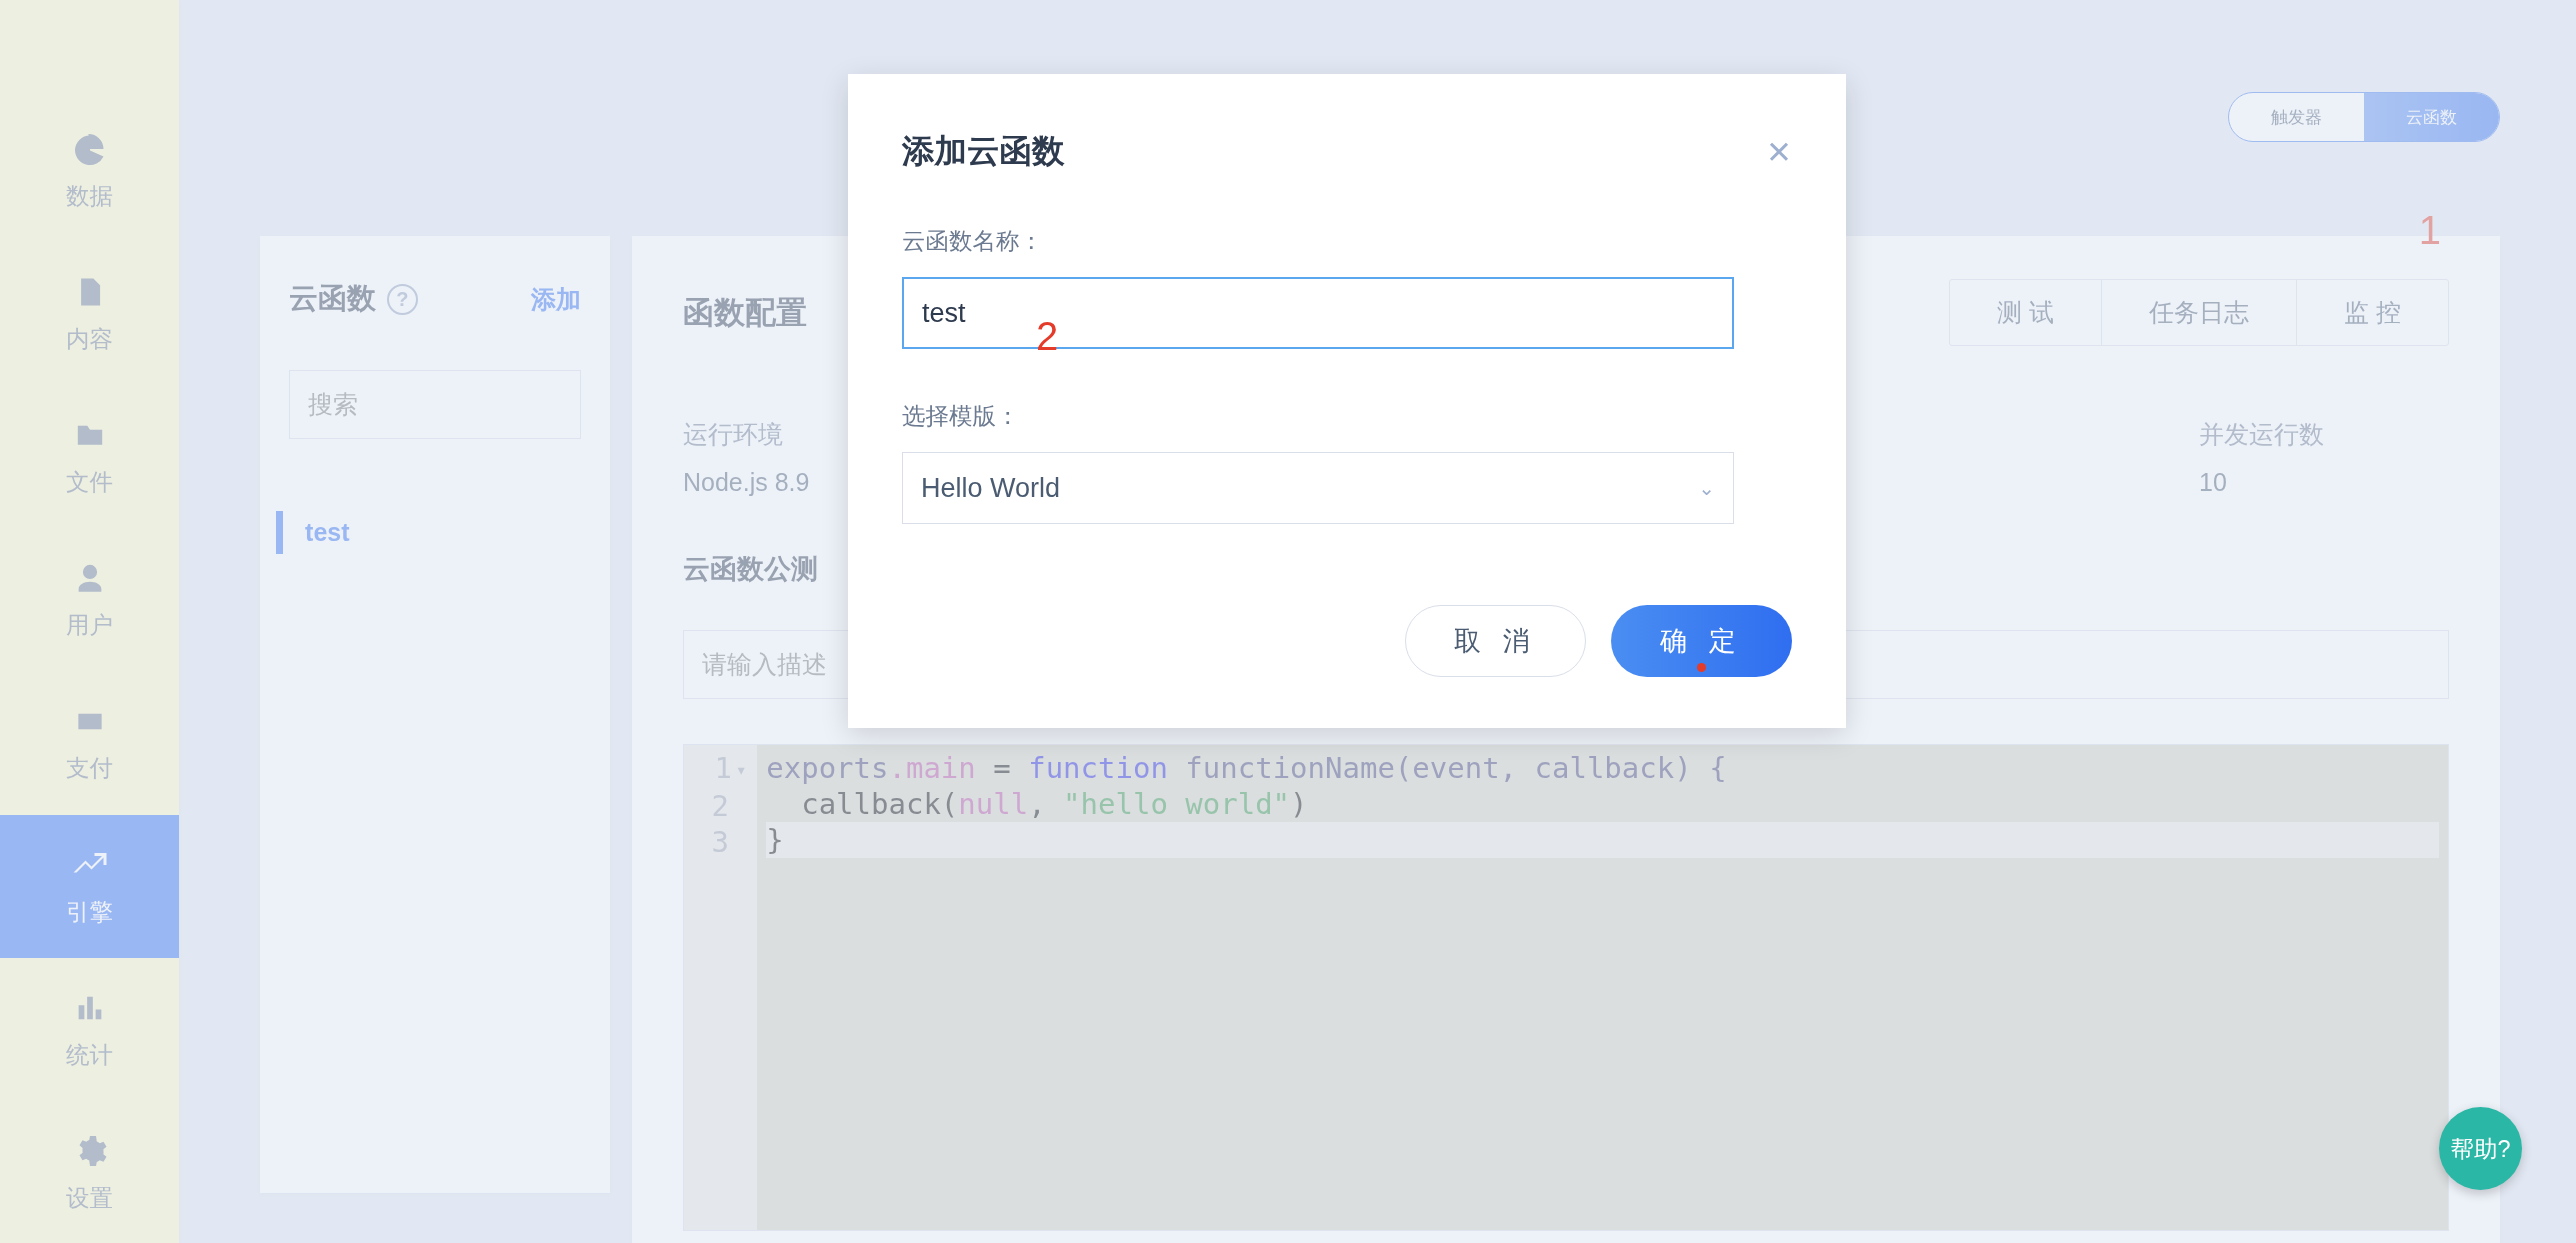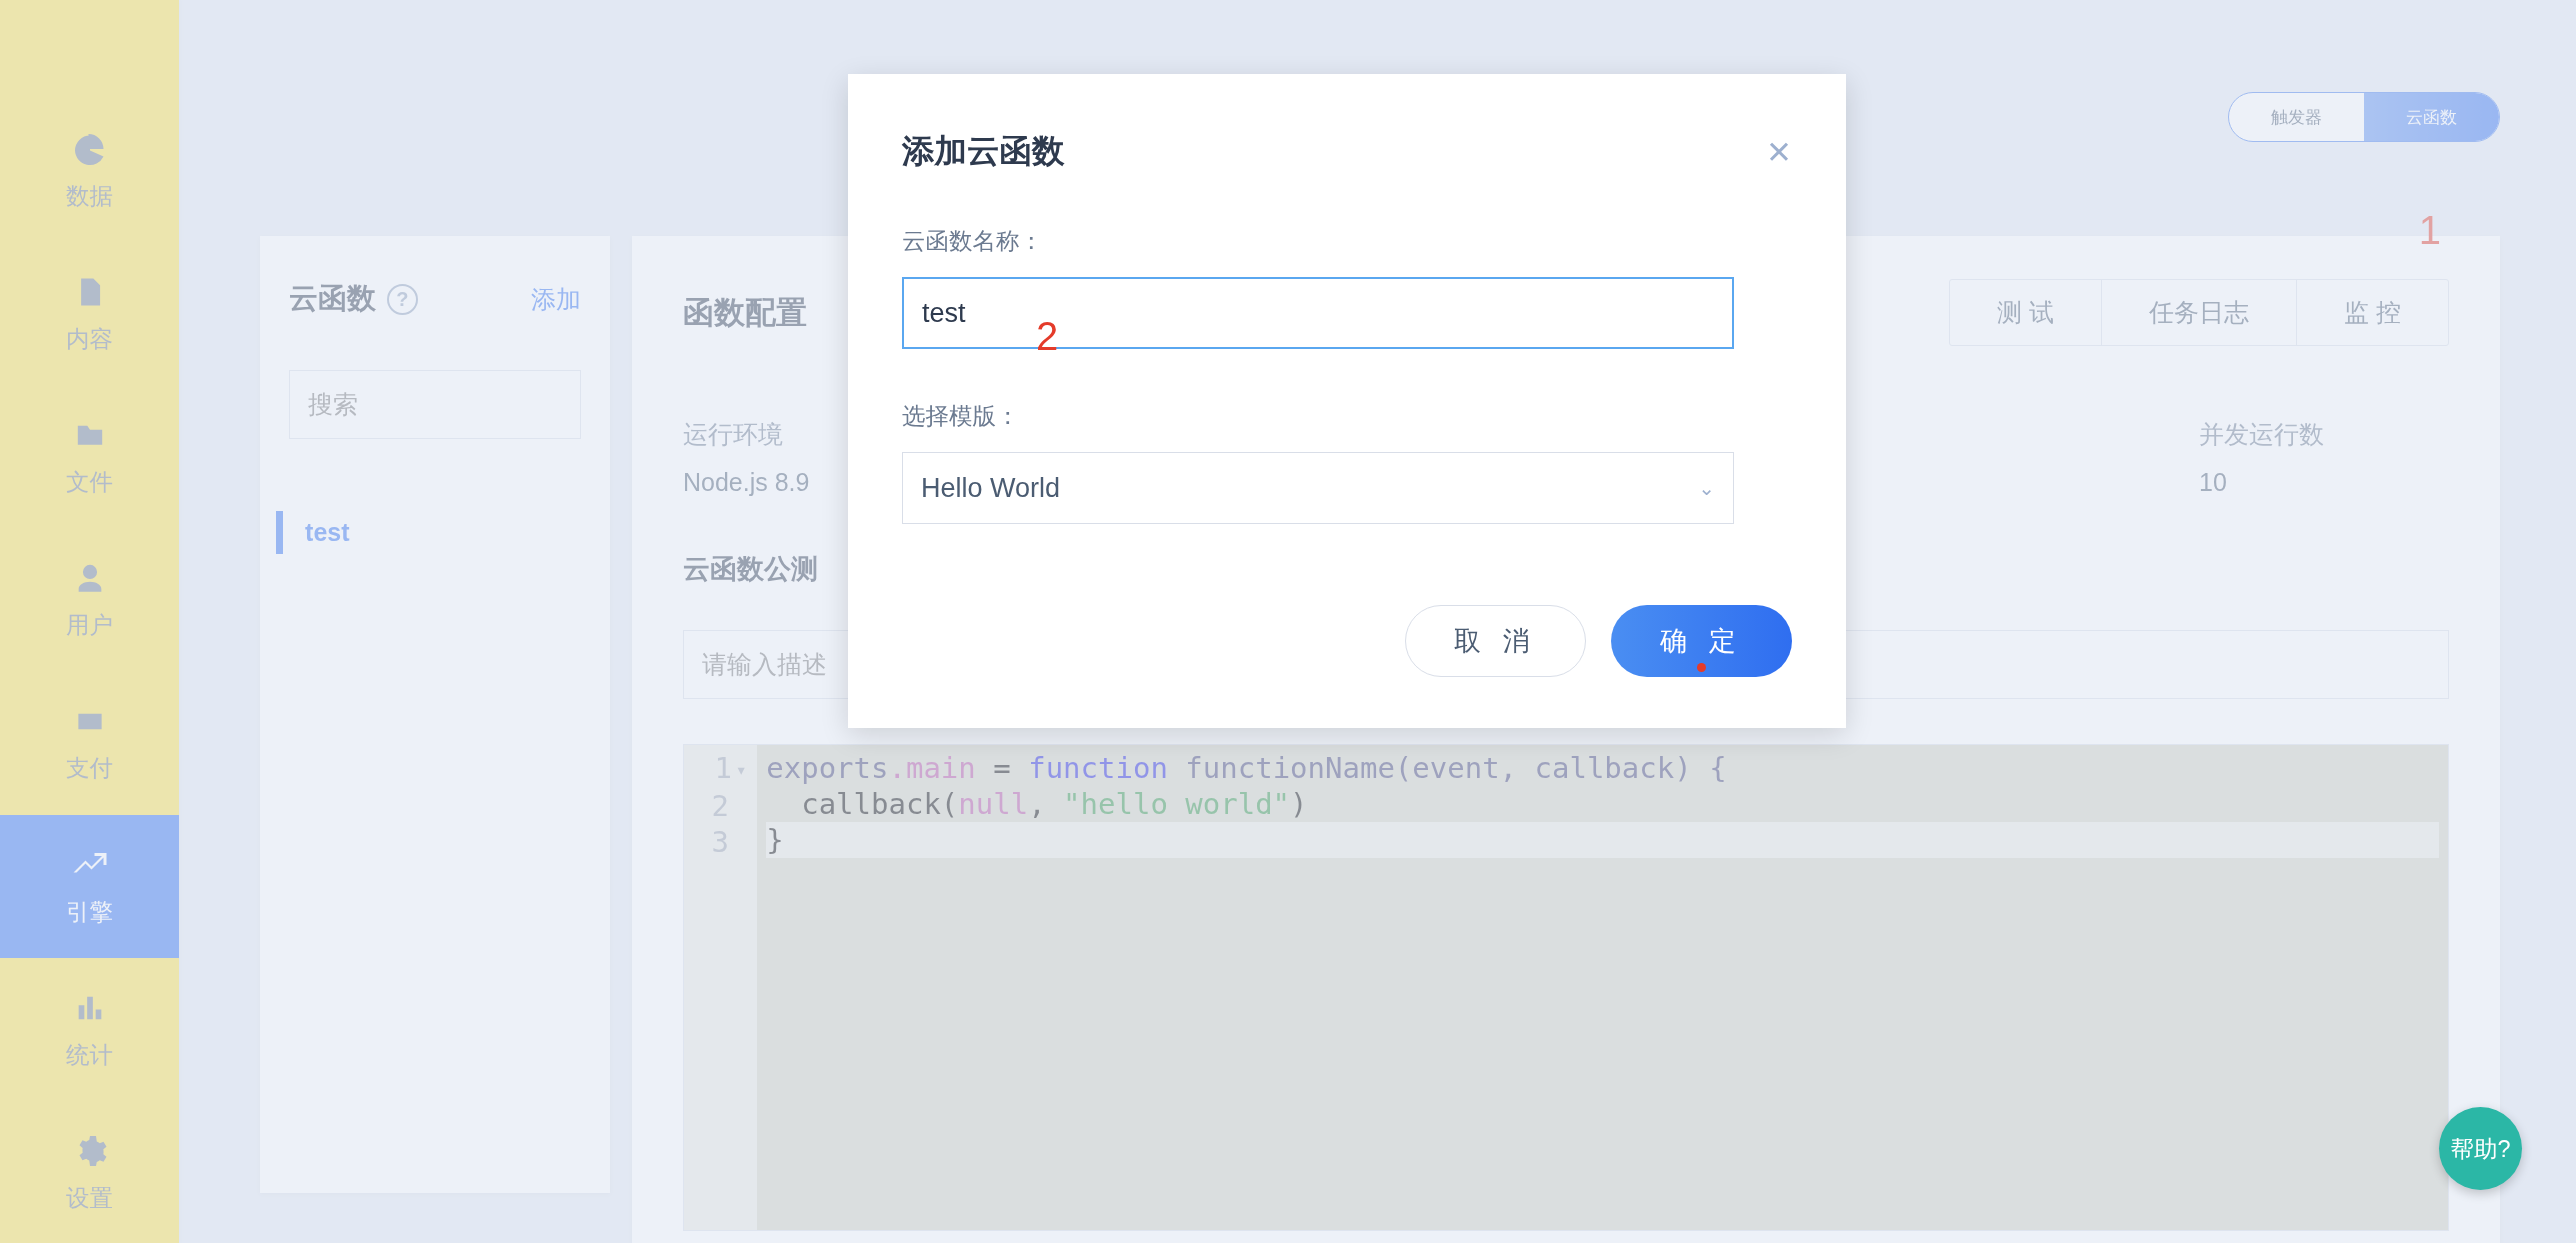--- a/index.html
+++ b/index.html
@@ -10,21 +10,21 @@
   height: 1244px;
   overflow: hidden;
   position: relative;
 }
 
 
 .sidebar {
   position: absolute;
   left: 0; top: 0; bottom: 0;
   width: 179px;
-  background: #fde047;
+  background: #fef9c3;
   display: flex;
   flex-direction: column;
   box-shadow: 1.8px 0 5.4px rgba(0,0,0,0.04);
   padding-top: 99px;
 }
 .side-item {
   height: 152px;
   display: flex;
   flex-direction: column;
   align-items: center;
@@ -95,21 +95,21 @@
   font-size: 29px; color: #2e3a4e; font-weight: 600;
 }
 .panel-left .hdr .title-wrap {
   display:flex; align-items:center; gap: 10.8px;
 }
 .panel-left .hdr .q {
   width: 31px; height: 31px; border: 2.7px solid #8fa1bc; border-radius:50%;
   display:flex; align-items:center; justify-content:center;
   color:#8fa1bc; font-size:20px; font-weight:700;
 }
-.panel-left .hdr .add { color:#2f6ef0; font-size:25px; cursor:pointer; font-weight:400;margin-left:20px; }
+.panel-left .hdr .add { color:#2f6ef0; font-size:25px; cursor:pointer; font-weight:700;margin-left:20px; }
 .panel-left .search {
   margin-top: 51px;
 }
 .panel-left .search input {
   width: 100%; height: 69px; border:1.8px solid #d9dee8; padding: 0 18px;
   font-size: 25px; color:#a7b1c2;
 }
 .panel-left .list { margin-top: 72px; }
 .panel-left .list-item {
   border-left: 7.2px solid #2f6ef0;

